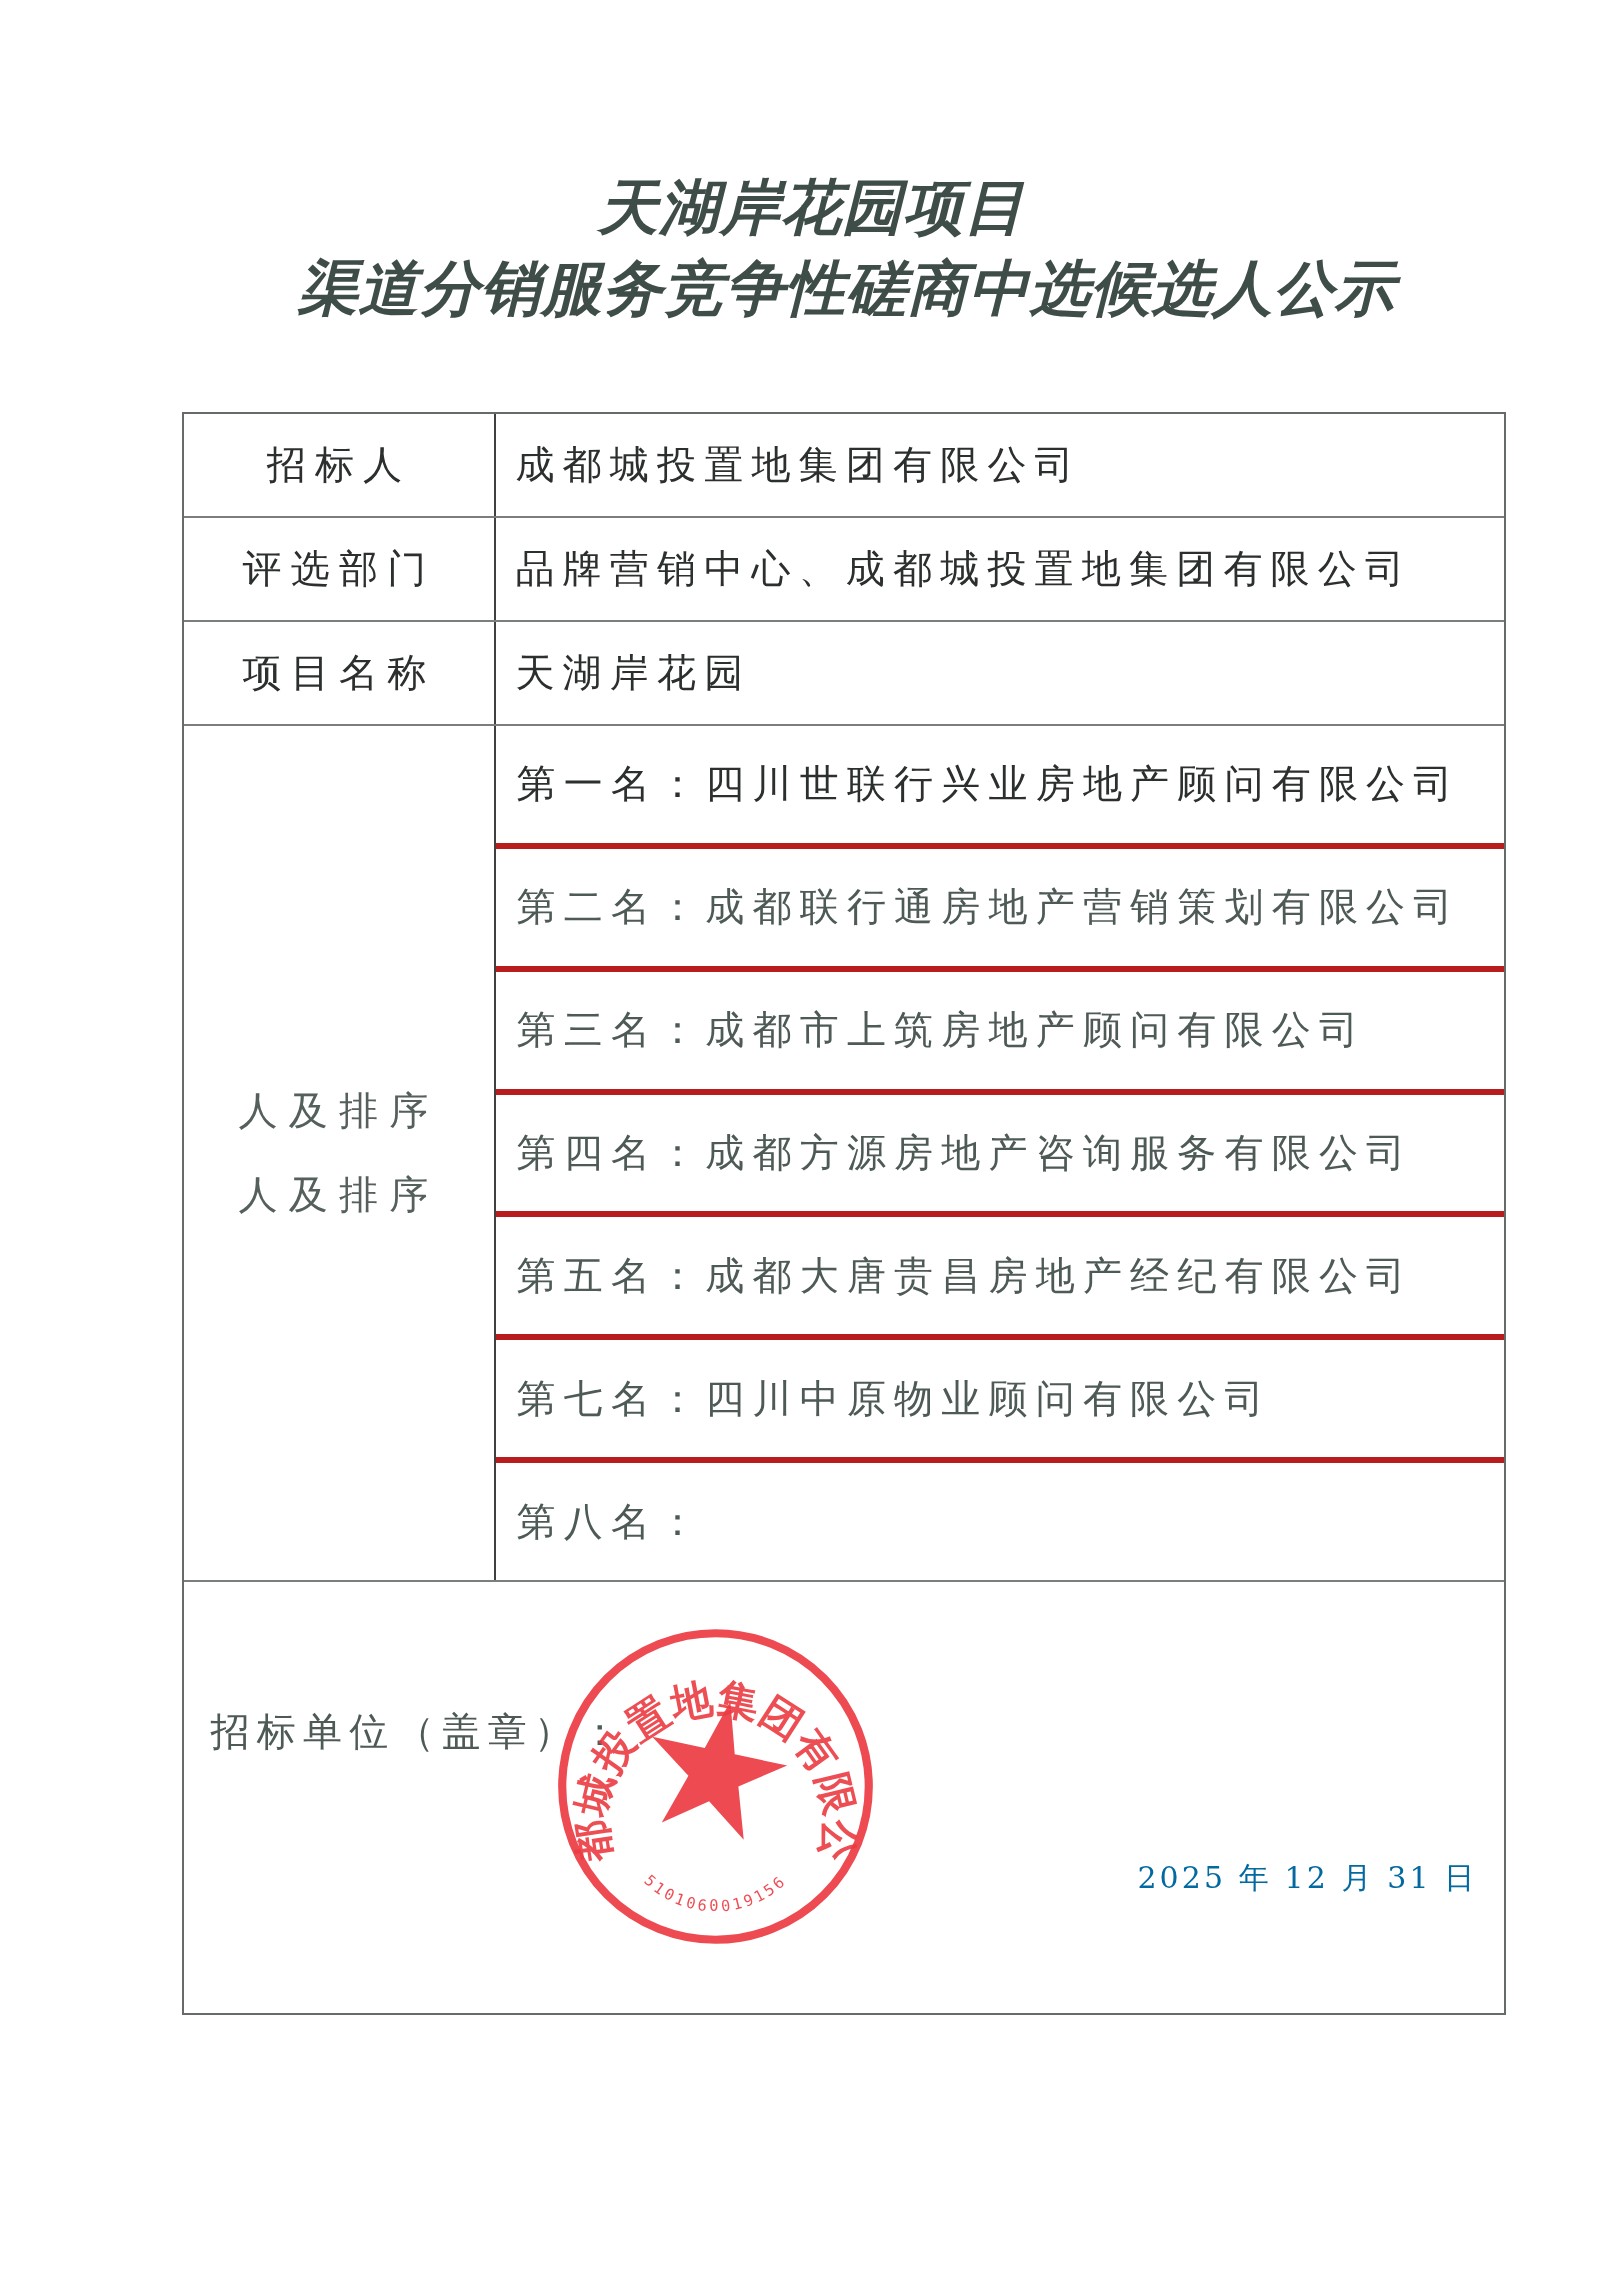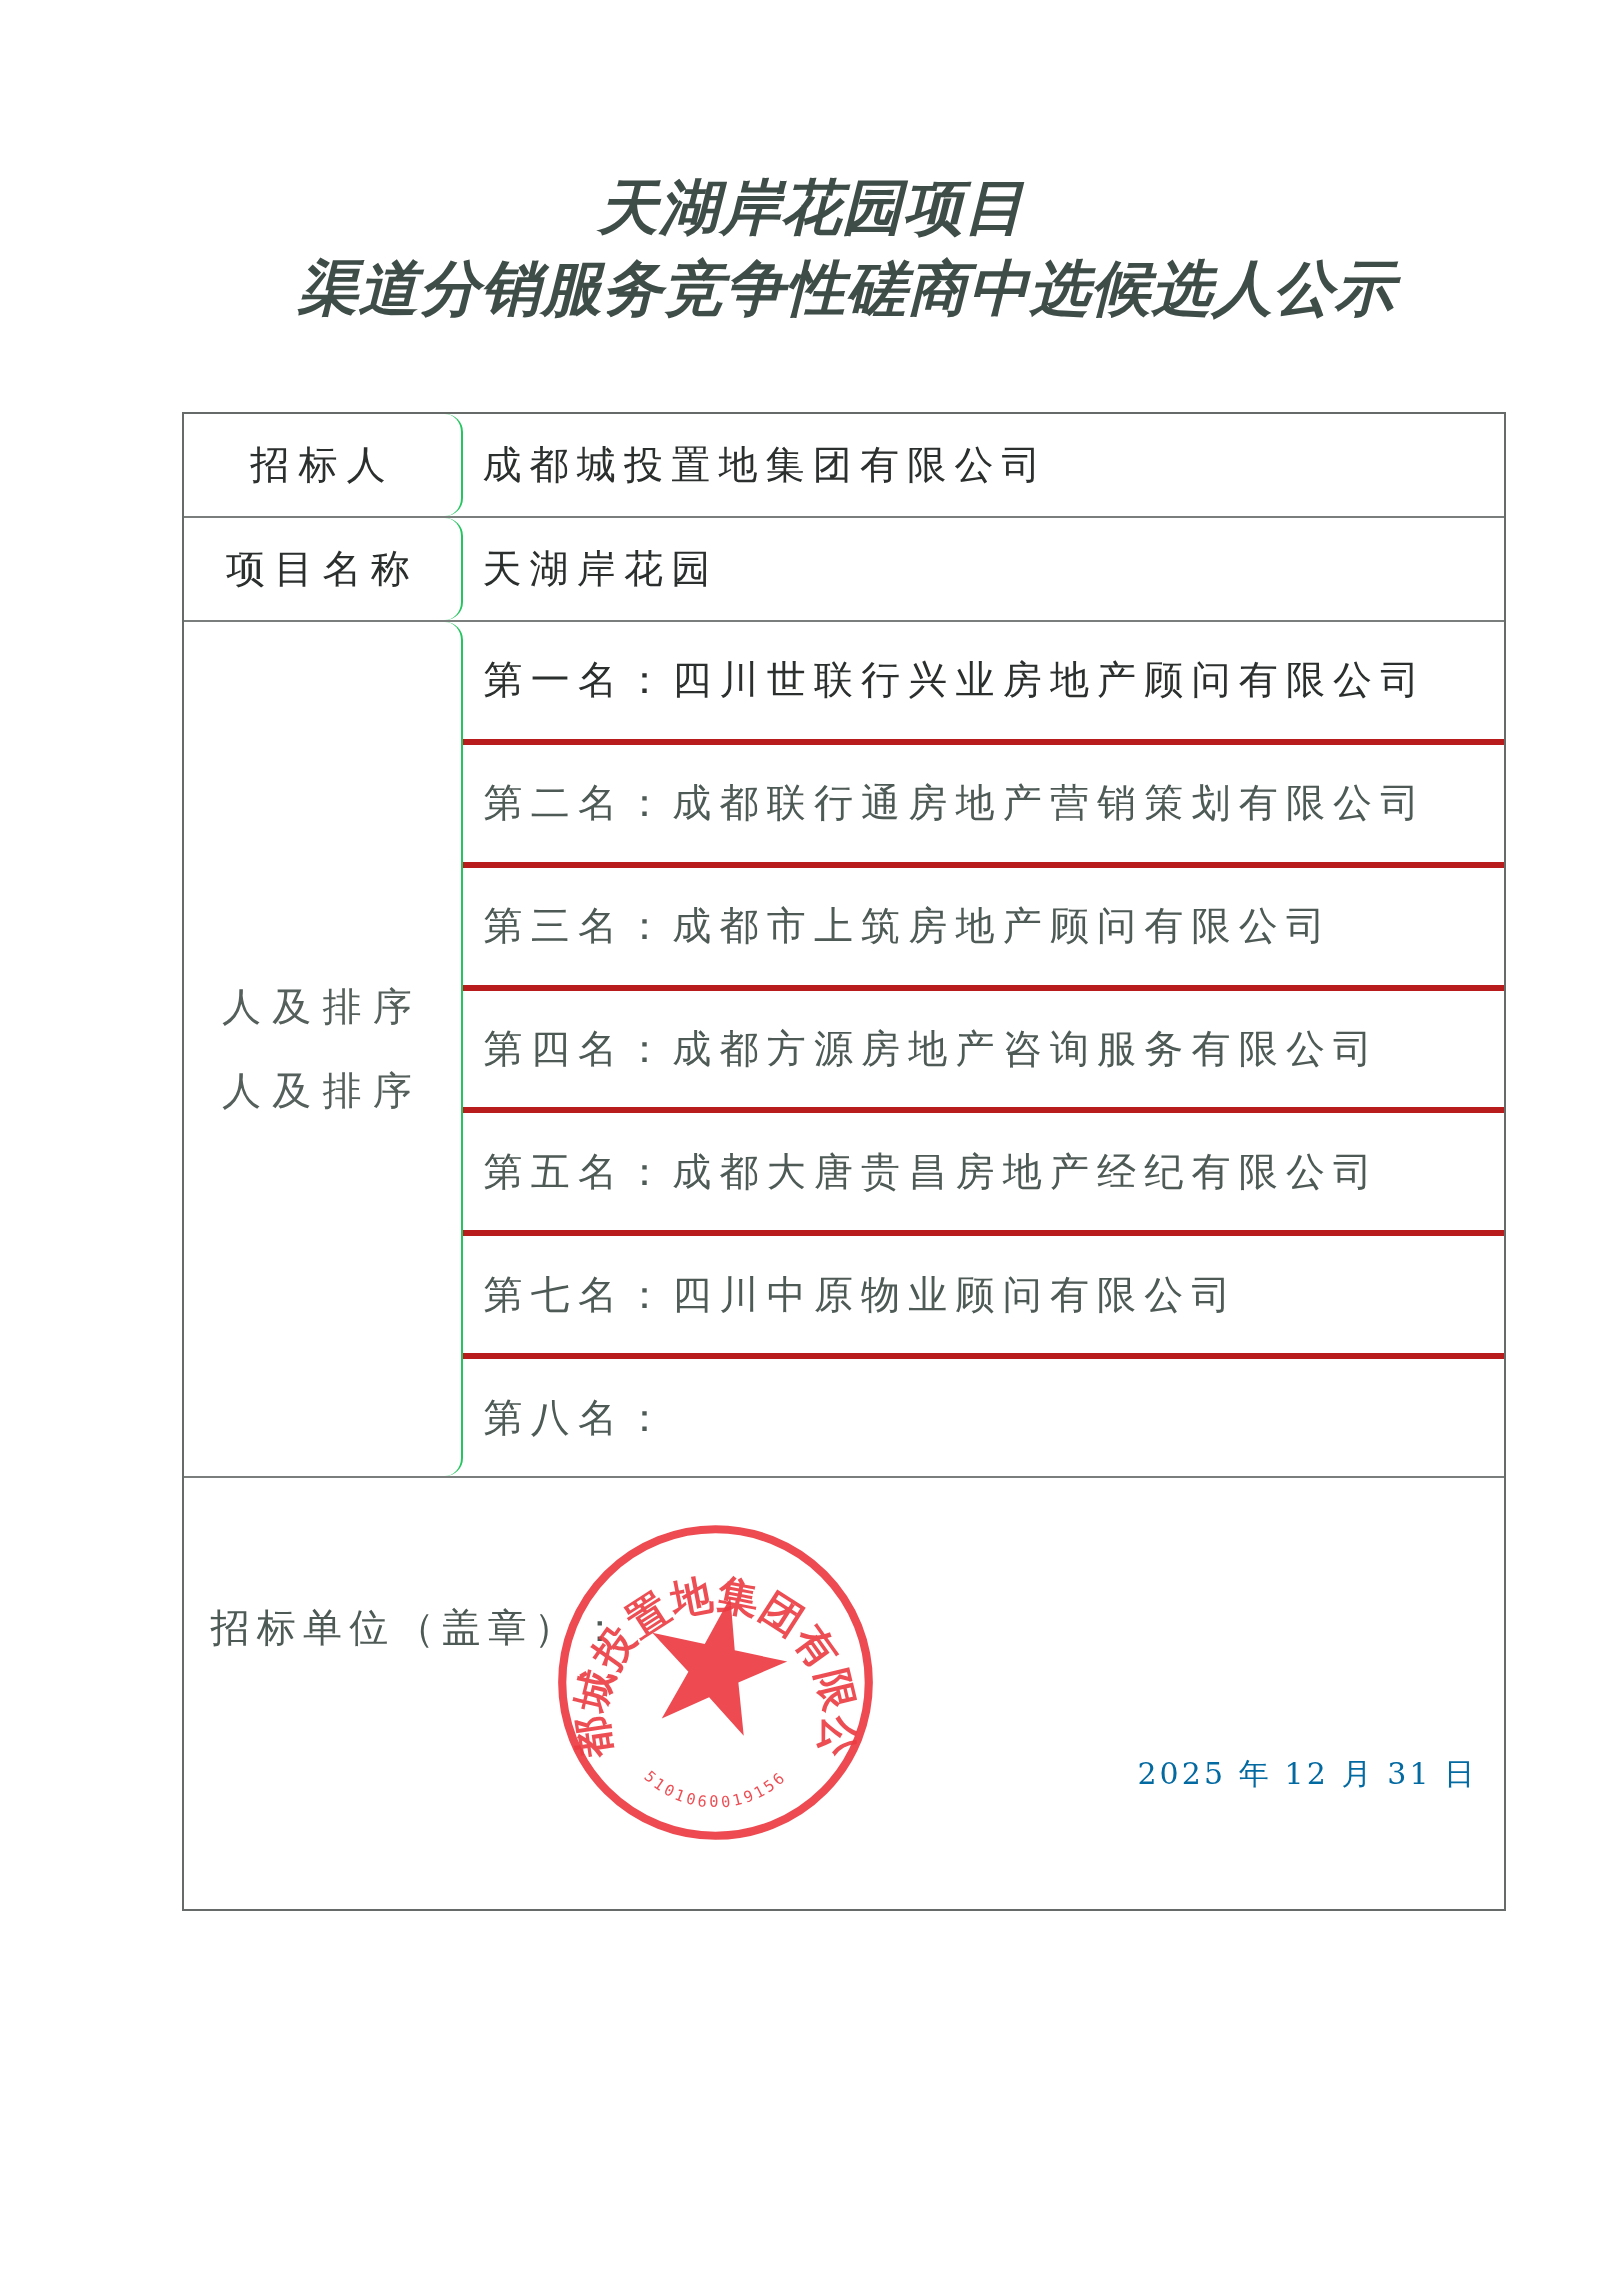--- a/index.html
+++ b/index.html
@@ -37,32 +37,31 @@
       border: 2.6px solid #666a68;
       box-sizing: border-box;
     }
     .row {
       display: flex;
       border-bottom: 2px solid #7a7e7c;
       box-sizing: border-box;
     }
     .row:last-child { border-bottom: none; text-align: center; }
     .label-cell {
-      width: 279px;
-      border-right: 2px solid #22c55e;
+      width: 312px;
+      border-right: 2px solid #404040;
       box-sizing: border-box;
       display: flex;
       align-items: center;
       justify-content: center;
       font-size: 39px;
       letter-spacing: 9.2px;
       color: #2b2f2d;
       font-family: "DejaVu Sans", "Liberation Sans", sans-serif;
       font-weight: 300;
-      border-radius: 18px;
     }
     .value-cell {
       flex: 1;
       display: flex;
       align-items: center;
       padding-left: 19.4px;
       font-size: 39px;
       letter-spacing: 8.2px;
       color: #2b2f2d;
       font-family: "DejaVu Sans", "Liberation Sans", sans-serif;
@@ -134,20 +133,24 @@
 <div class="page-title title-line-1">天湖岸花园项目</div>
 <div class="page-title title-line-2">渠道分销服务竞争性磋商中选候选人公示</div>
 
 <div class="form-table">
 
   <div class="row info-row">
     <div class="label-cell">招标人</div>
     <div class="value-cell">成都城投置地集团有限公司</div>
   </div>
 
+  <div class="row info-row">
+    <div class="label-cell">评选部门</div>
+    <div class="value-cell">品牌营销中心、成都城投置地集团有限公司</div>
+  </div>
 
   <div class="row info-row">
     <div class="label-cell">项目名称</div>
     <div class="value-cell">天湖岸花园</div>
   </div>
 
   <div class="row candidates-row">
     <div class="label-cell candidates-label">
       <span>人及排序</span>
       <span>人及排序</span>

